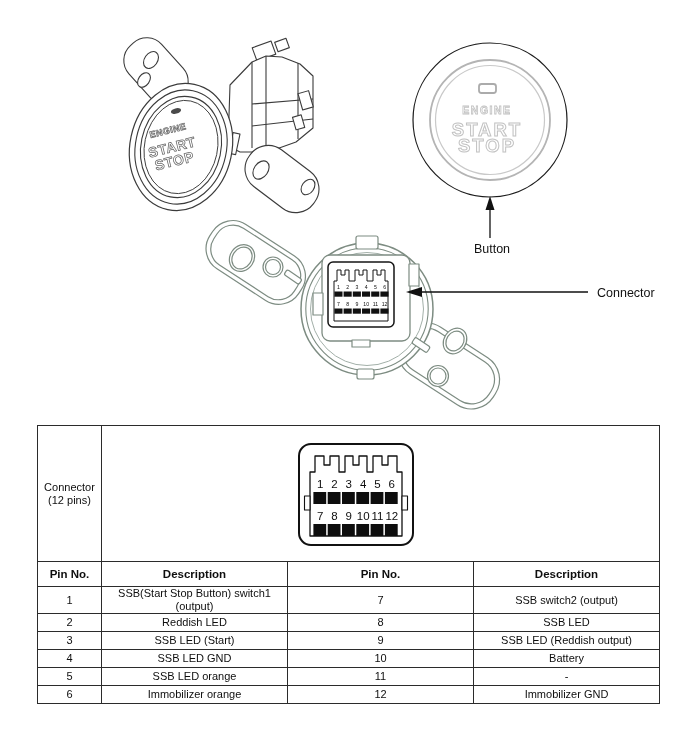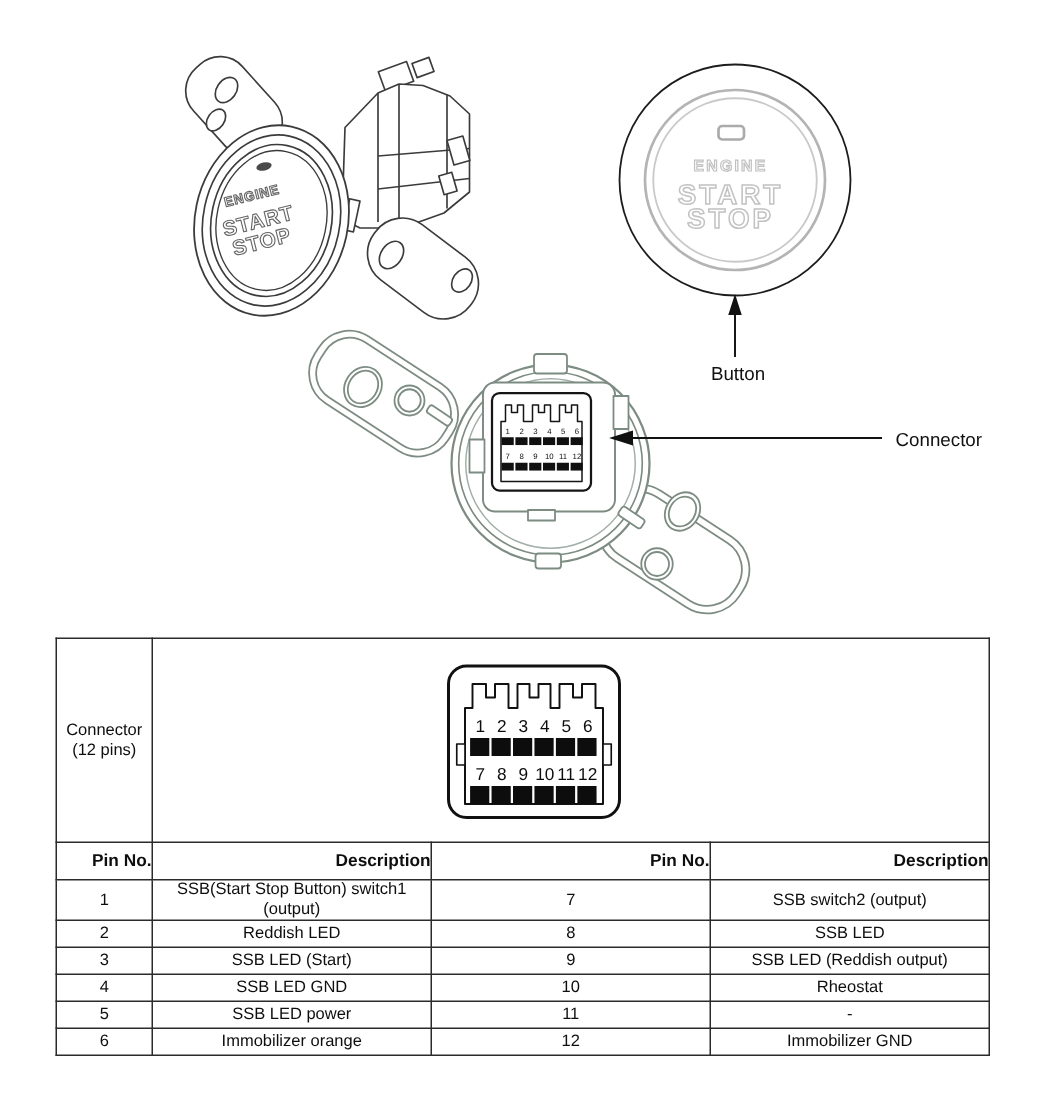--- a/index.html
+++ b/index.html
@@ -13,21 +13,21 @@
   table.pinout {
     position:absolute; left:37px; top:425px; width:623px;
     border-collapse:collapse; table-layout:fixed;
     font-size:11px; color:#0e0e0e;
   }
   table.pinout td {
     border:1px solid #2b2b2b; text-align:center; vertical-align:middle;
     padding:0; line-height:13px;
   }
   tr.connector-row td { height:135px; }
-  tr.head-row td { height:24px; font-weight:bold; font-size:11.5px;text-align:right; }
+  tr.head-row td { height:24px; font-weight:bold; font-size:11.5px; }
   tr.data-row td { height:17px; }
   td.c-pin  { width:63px; }
   td.c-desc { width:245px; }
   td.c-pin2 { width:67px; }
   td.c-desc2{ width:248px; }
   .conn-cell-line { display:block; }
 
   .figures-svg   { position:absolute; left:0;   top:0;   }
   .table-conn-svg{ position:absolute; left:296px; top:441px; }
 </style>
@@ -259,25 +259,25 @@
     <tr class="data-row">
       <td>3</td>
       <td>SSB LED (Start)</td>
       <td>9</td>
       <td>SSB LED (Reddish output)</td>
     </tr>
     <tr class="data-row">
       <td>4</td>
       <td>SSB LED GND</td>
       <td>10</td>
-      <td>Rheostat</td>
+      <td>Battery</td>
     </tr>
     <tr class="data-row">
       <td>5</td>
-      <td>SSB LED power</td>
+      <td>SSB LED orange</td>
       <td>11</td>
       <td>-</td>
     </tr>
     <tr class="data-row">
       <td>6</td>
       <td>Immobilizer orange</td>
       <td>12</td>
       <td>Immobilizer GND</td>
     </tr>
   </tbody>

